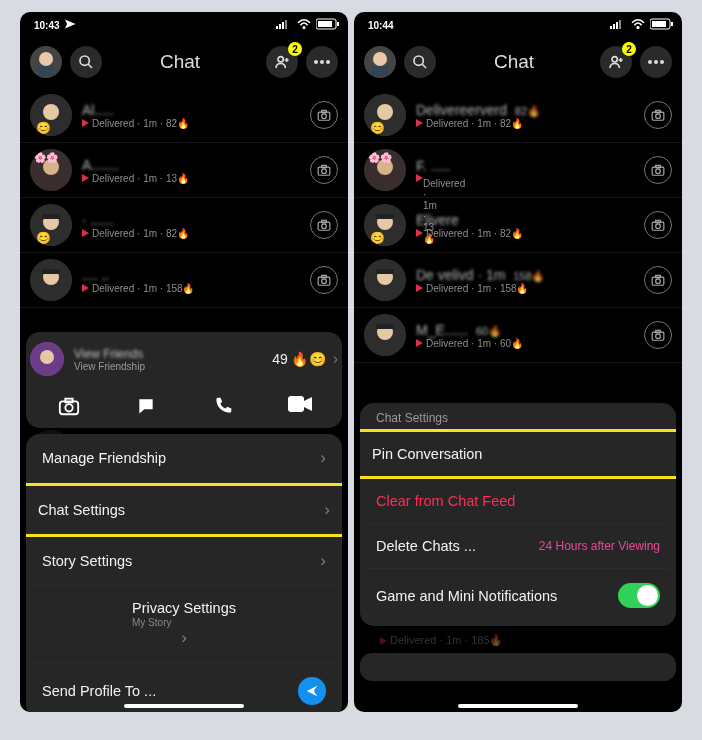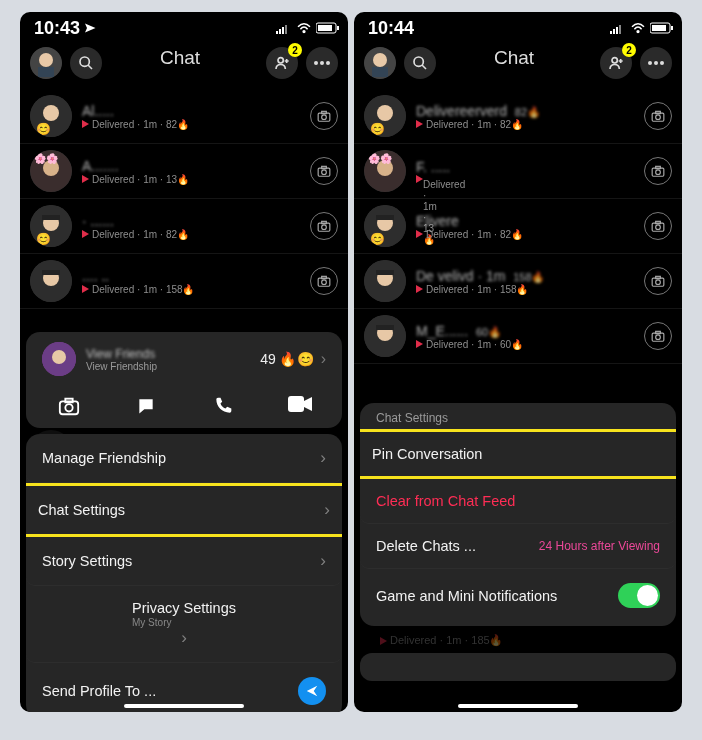--- a/index.html
+++ b/index.html
@@ -19,25 +19,25 @@
   height: 700px;
   background: #000;
   border-radius: 10px;
   position: relative;
   overflow: hidden;
   color: #fff;
 }
 .statusbar {
   display:flex; align-items:center; justify-content:space-between;
   padding: 6px 8px 2px 14px;
-  font-size: 18px; font-weight:600;
+  font-size: 10px; font-weight:600;
 }
 .status-right { display:flex; gap:4px; align-items:center;}
 .topbar {
-  display:flex; align-items:flex-start; padding: 6px 10px;
+  display:flex; align-items:center; padding: 6px 10px; margin-top: 6px;
 }
 .avatar-small {
   width:32px; height:32px; border-radius:50%; background:#3a3a3a;
   display:flex; align-items:center; justify-content:center;
   overflow:hidden;
 }
 .iconbtn {
   width:32px; height:32px; border-radius:50%; background:#2a2a2a;
   display:flex; align-items:center; justify-content:center;
   margin-left:8px;
@@ -69,21 +69,21 @@
   display:flex; align-items:center; justify-content:center;
 }
 .blur-name { filter: blur(1.5px); opacity:0.75;}
 .sheet-backdrop {
   position:absolute; left:0; right:0; bottom:0;
 }
 .sheet-card {
   background:#262626; border-radius:14px; margin:6px 6px; overflow:hidden;
 }
 .friend-row {
-  display:flex; align-items:center; padding:10px 16px;
+  display:flex; align-items:center; padding:10px 4px;
 }
 .friend-row .fav{width:34px;height:34px;border-radius:50%;background:#7d3c8c;}
 .friend-row .ftxt{ flex:1; margin-left:10px;}
 .friend-row .ftxt .h{ font-size:12px; color:#eee;}
 .friend-row .ftxt .s{ font-size:10px; color:#9a9a9a;}
 .friend-row .score{ font-size:14px; color:#eee; margin-right:6px;}
 .friend-row .chev{ color:#777;}
 .action-grid{
   display:flex; justify-content:space-around; padding:10px 4px 12px 4px;
 }

